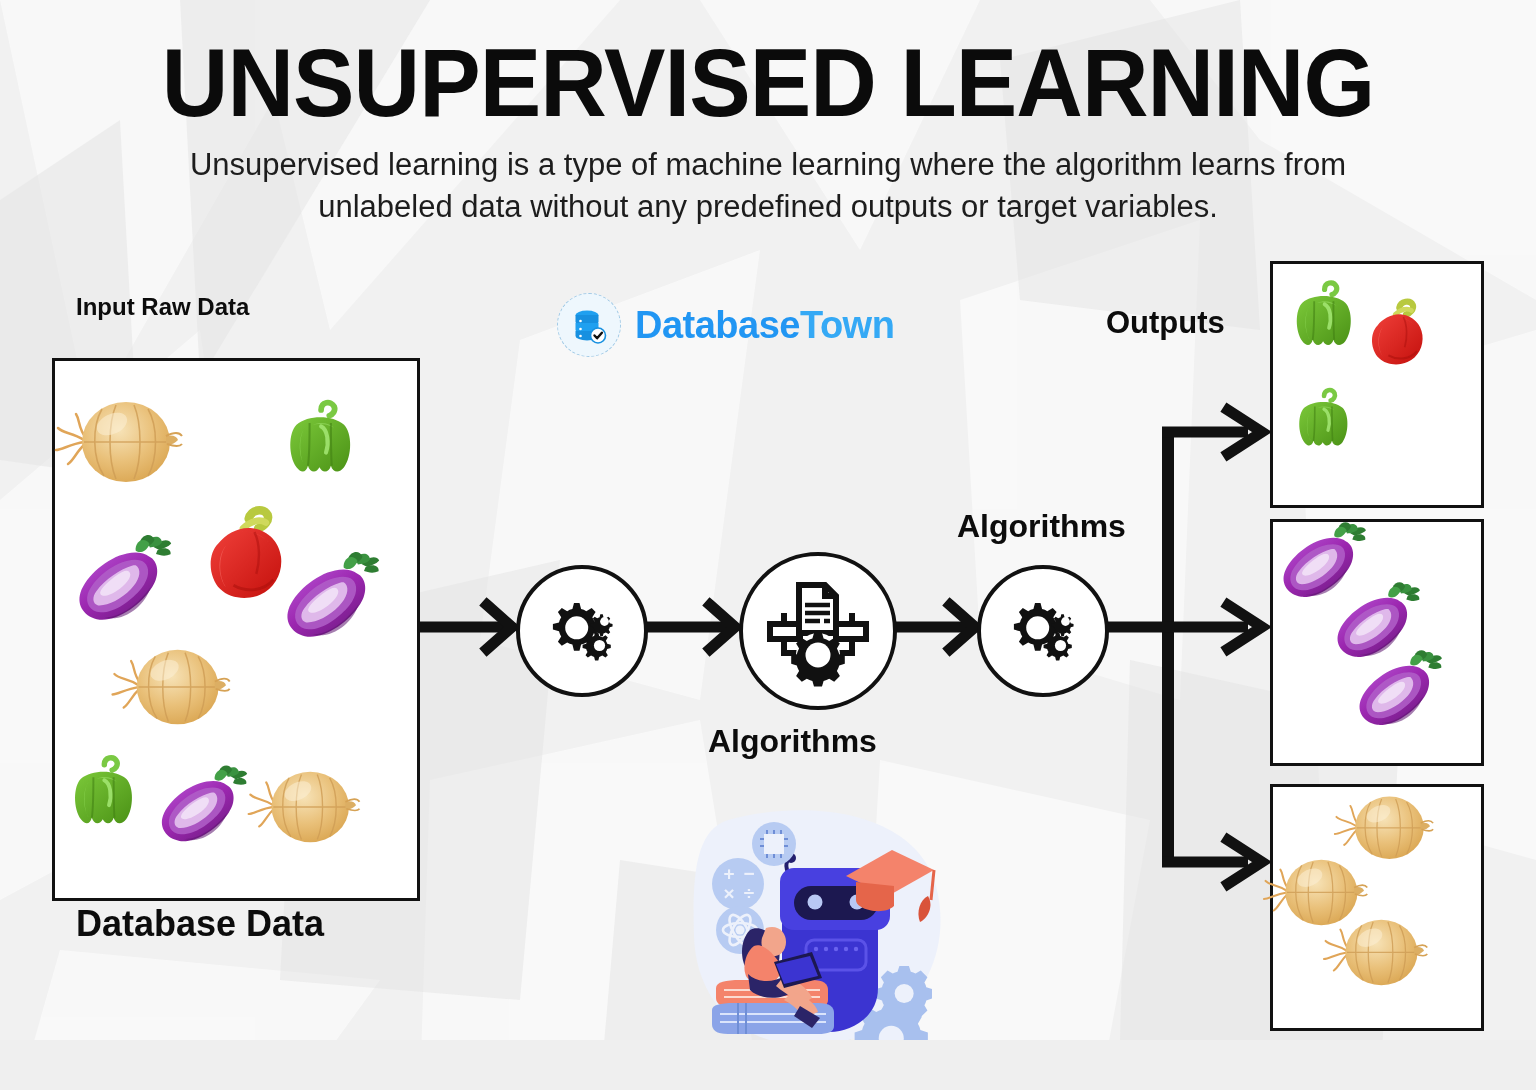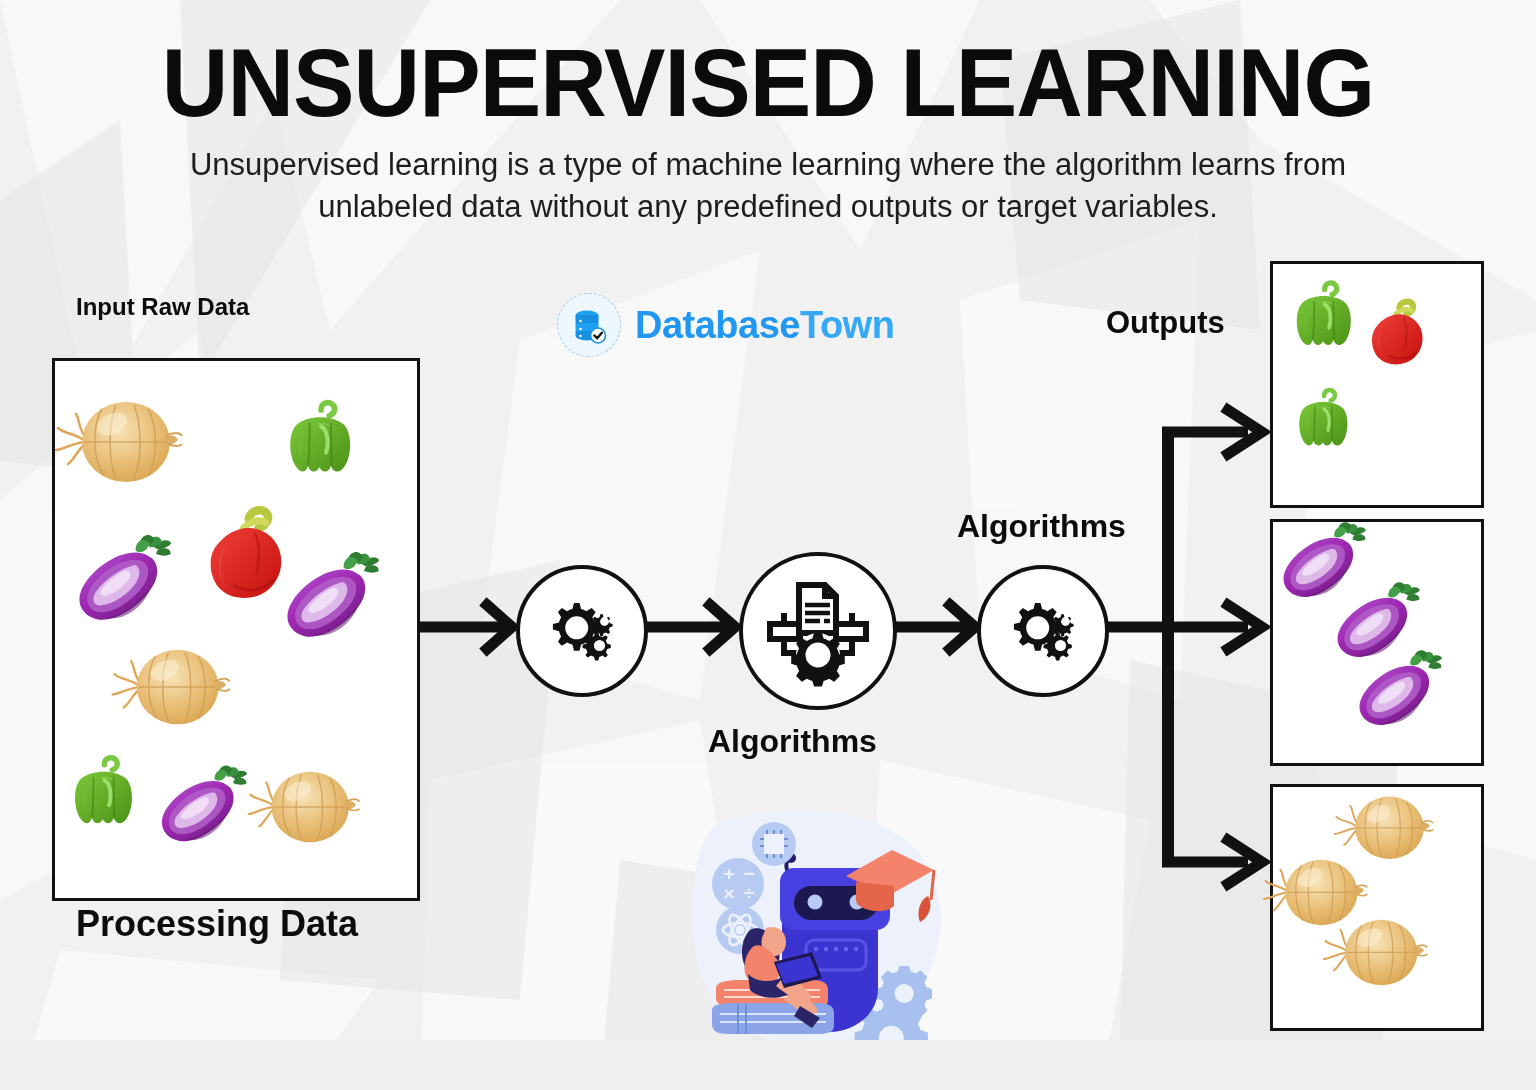--- a/index.html
+++ b/index.html
@@ -170,21 +170,21 @@
         <circle cx="12.5" cy="25" r="1.3" fill="#fff"></circle>
         <circle cx="12.5" cy="32" r="1.3" fill="#fff"></circle>
         <circle cx="30" cy="31.5" r="7.5" fill="#fff" stroke="#1790e0" stroke-width="1.6"></circle>
         <path d="M26.5 31.5 l2.6 2.8 l4.8 -5.6" fill="none" stroke="#111" stroke-width="2.4" stroke-linecap="round" stroke-linejoin="round"></path>
       </svg>
     </div>
     <div class="logo-text"><span class="p1">Database</span><span class="p2">Town</span></div>
   </div>
 
   <div class="lbl lbl-input">Input Raw Data</div>
-  <div class="lbl lbl-unlabeled">Processing Data</div>
+  <div class="lbl lbl-unlabeled">Database Data</div>
   <div class="lbl lbl-algo">Algorithms</div>
   <div class="lbl lbl-proc">Algorithms</div>
   <div class="lbl lbl-outputs">Outputs</div>
 
   <div class="vbox box-input"></div>
   <div class="vbox box-out1"></div>
   <div class="vbox box-out2"></div>
   <div class="vbox box-out3"></div>
 
   <svg class="conn" style="left:0;top:0" width="1536" height="1090" viewBox="0 0 1536 1090">

